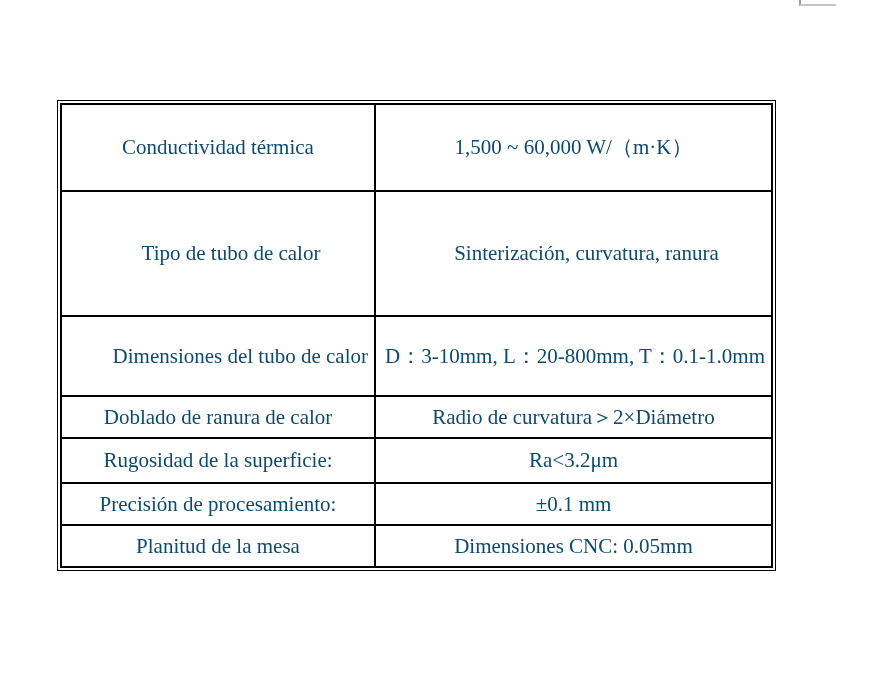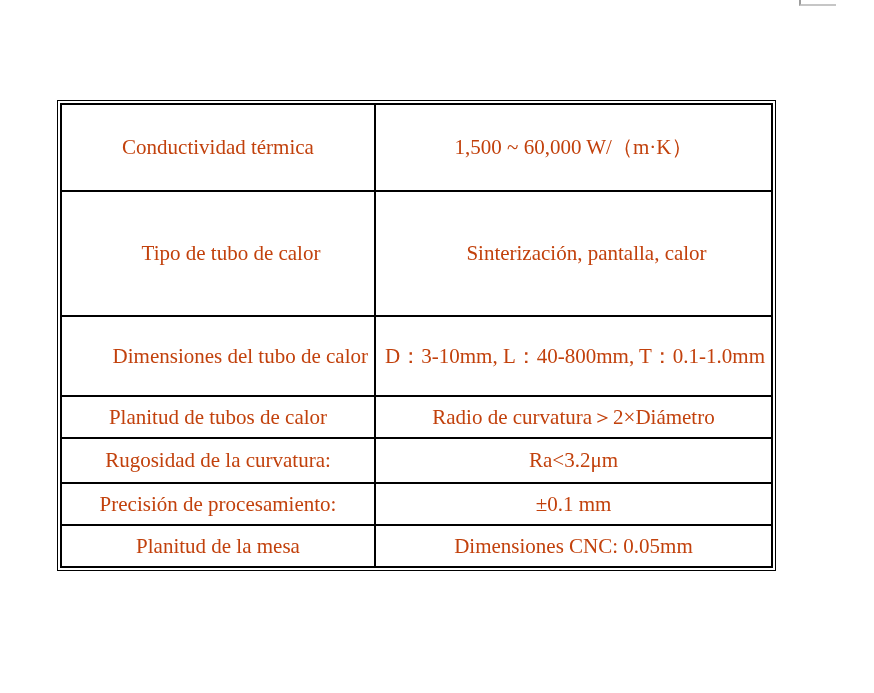--- a/index.html
+++ b/index.html
@@ -7,21 +7,21 @@
     padding: 0;
     background: #ffffff;
   }
   .page {
     position: relative;
     width: 874px;
     height: 693px;
     background: #ffffff;
     overflow: hidden;
     font-family: "Liberation Serif", "DejaVu Serif", serif;
-    color: #c2410c;
+    color: #0c4a6e;
   }
   
   .fragment {
     position: absolute;
     left: 799px;
     top: -2px;
     width: 35px;
     height: 6px;
     border-left: 2px solid #9d9d9d;
     border-bottom: 2px solid #c6c6c6;
@@ -72,32 +72,32 @@
 
   <div class="table-outer">
     <table class="spec">
       <tbody>
         <tr>
           <td class="label-cell">Conductividad térmica</td>
           <td class="value-cell">1,500 ~ 60,000 W/（m·K）</td>
         </tr>
         <tr>
           <td class="label-cell">Tipo de tubo de calor</td>
-          <td class="value-cell">Sinterización, pantalla, calor</td>
+          <td class="value-cell">Sinterización, curvatura, ranura</td>
         </tr>
         <tr>
           <td class="label-cell">Dimensiones del tubo de calor</td>
-          <td class="value-cell">D：3-10mm, L：40-800mm, T：0.1-1.0mm</td>
+          <td class="value-cell">D：3-10mm, L：20-800mm, T：0.1-1.0mm</td>
         </tr>
         <tr>
-          <td class="label-cell">Planitud de tubos de calor</td>
+          <td class="label-cell">Doblado de ranura de calor</td>
           <td class="value-cell">Radio de curvatura＞2×Diámetro</td>
         </tr>
         <tr>
-          <td class="label-cell">Rugosidad de la curvatura:</td>
+          <td class="label-cell">Rugosidad de la superficie:</td>
           <td class="value-cell">Ra&lt;3.2μm</td>
         </tr>
         <tr>
           <td class="label-cell">Precisión de procesamiento:</td>
           <td class="value-cell">±0.1 mm</td>
         </tr>
         <tr>
           <td class="label-cell">Planitud de la mesa</td>
           <td class="value-cell">Dimensiones CNC: 0.05mm</td>
         </tr>

